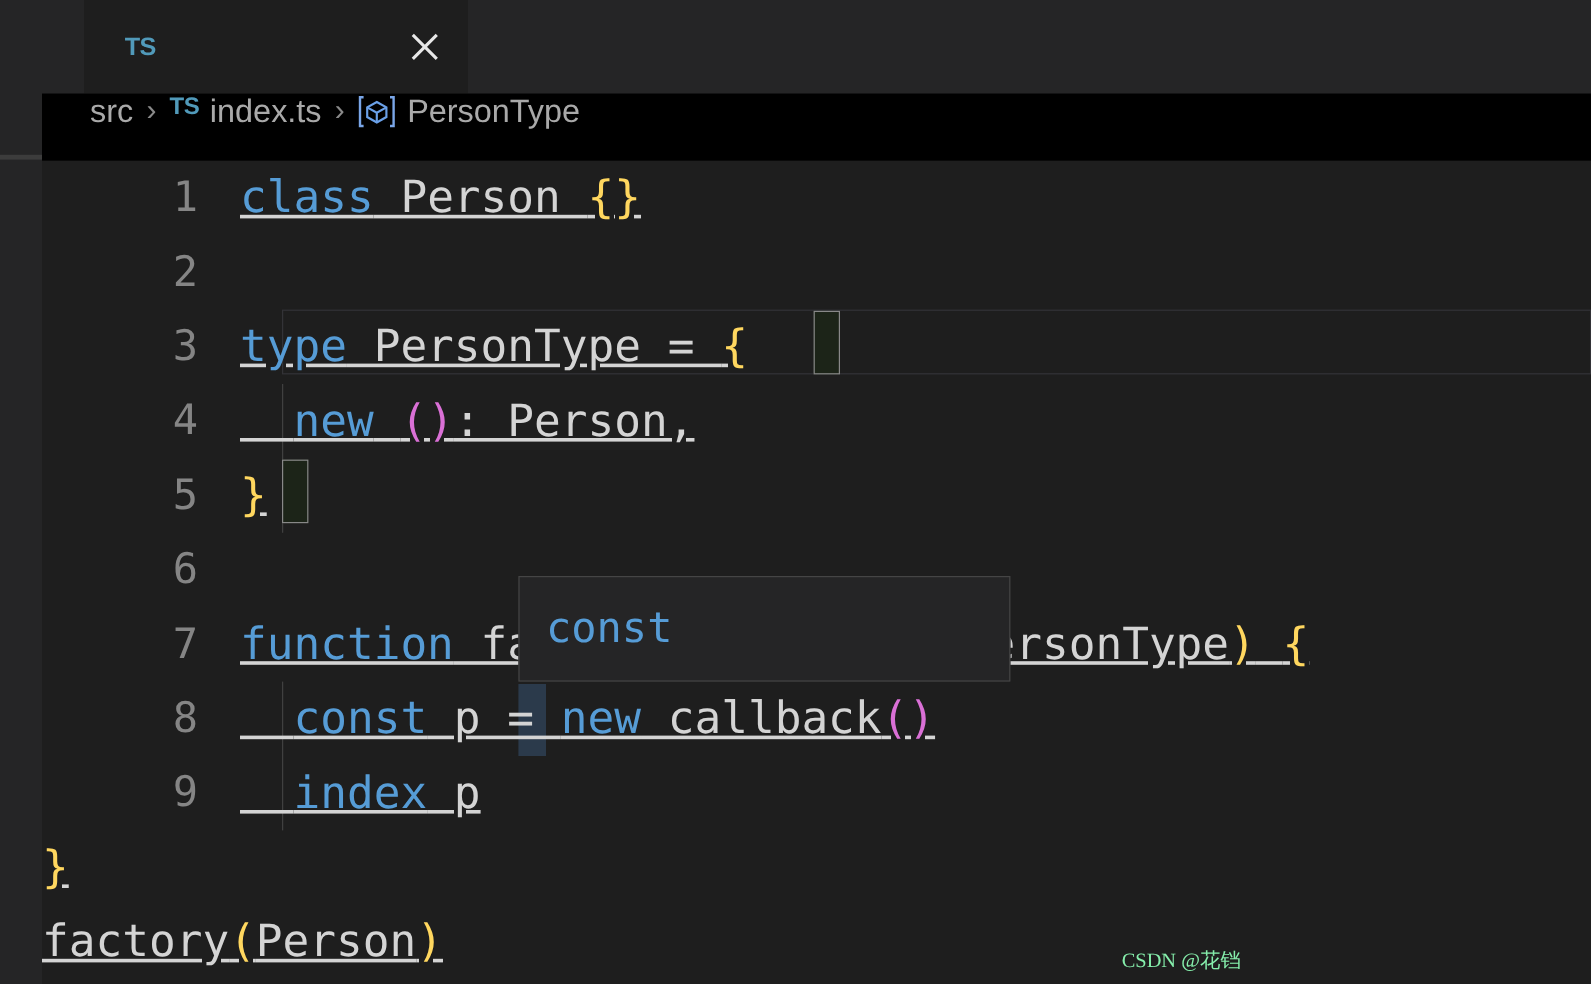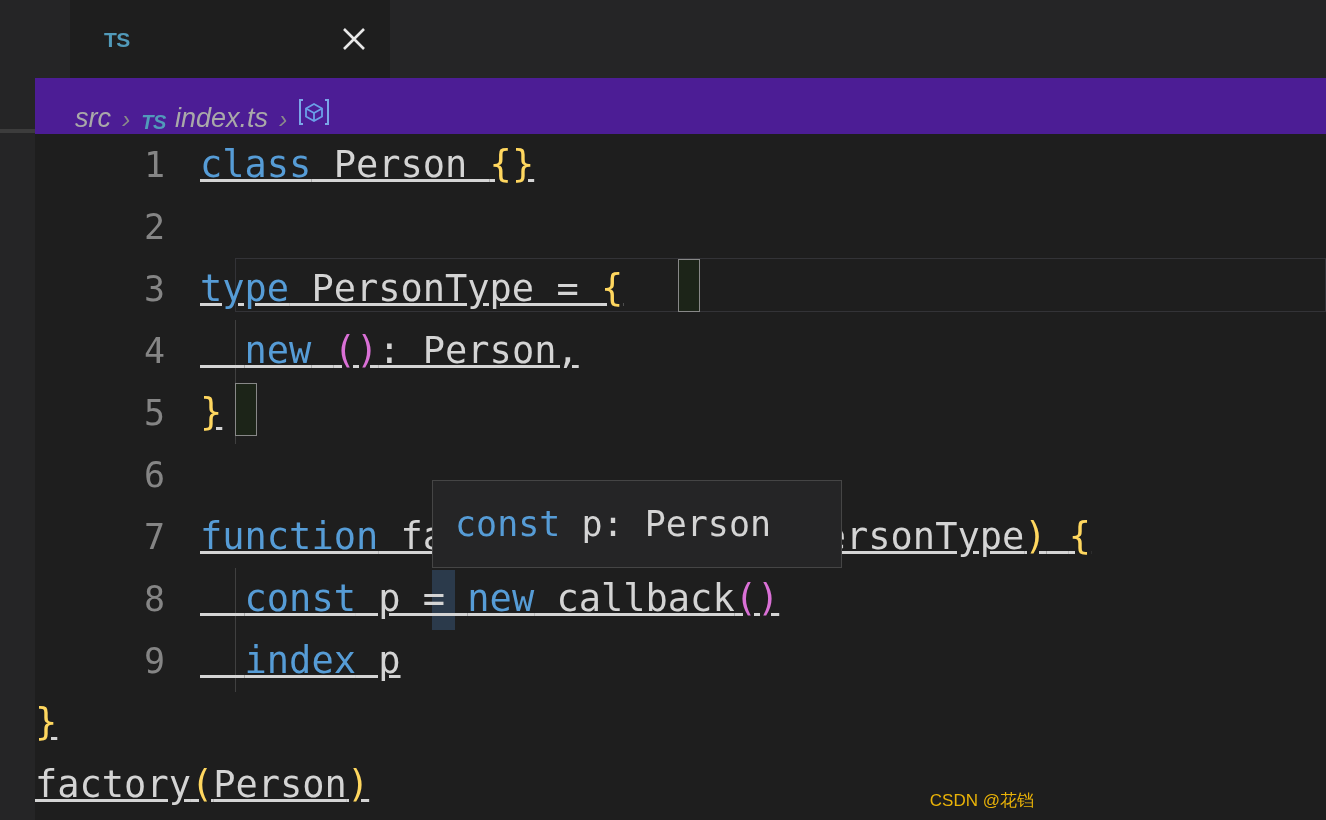--- a/index.html
+++ b/index.html
@@ -74,29 +74,28 @@
     display: flex; align-items: center; justify-content: center;
     cursor: pointer;
   }
   .tab-close svg { display:block; }
 
   
   .breadcrumb {
     position: absolute;
     left: 35px; top: 78px;
     width: 1291px; height: 56px;
-    background: #4c1d95;
+    background: #000000;
     display: flex;
-    align-items: flex-end;
+    align-items: flex-start;
     padding-left: 40px;
     box-sizing: border-box;
     font-size: 27px;
     color: #a9a9a9;
     white-space: nowrap;
-    font-style: italic;
   }
   .bc-item { cursor: pointer; color: #a9a9a9; }
   .bc-sep {
     color: #8a8a8a;
     margin: 0 11px;
     font-size: 25px;
     display: inline-block;
   }
   .bc-ts {
     font-size: 20px;
@@ -199,22 +198,22 @@
     font-size: 35px;
     white-space: pre;
     z-index: 40;
   }
 
   
   .watermark {
     position: absolute;
     right: 14px; bottom: 8px;
     font-size: 17px;
-    color: #eab308;
-    font-family: Liberation Sans, sans-serif;
+    color: #86efac;
+    font-family: Liberation Serif, serif;
     user-select: none;
     z-index: 60;
   }
 </style>
 </head>
 <body>
 
 <div id="root">
 
   <div class="side-strip">
@@ -239,20 +238,21 @@
     <span class="bc-item">index.ts</span>
     <span class="bc-sep">›</span>
     <span class="bc-iface-icon">
       <svg width="32" height="30" viewBox="0 0 32 30" aria-hidden="true">
         <path d="M5 3 L2 3 L2 27 L5 27" stroke="#7aa6e8" stroke-width="2" fill="none"></path>
         <path d="M27 3 L30 3 L30 27 L27 27" stroke="#7aa6e8" stroke-width="2" fill="none"></path>
         <path d="M16 7 L24 11.5 L24 19.5 L16 24 L8 19.5 L8 11.5 Z" stroke="#6aa0e8" stroke-width="1.8" fill="none"></path>
         <path d="M8 11.5 L16 16 L24 11.5 M16 16 L16 24" stroke="#6aa0e8" stroke-width="1.8" fill="none"></path>
       </svg>
     </span>
+    <span class="bc-item">PersonType</span>
   </div>
 
   <div class="editor">
 
     <div class="cur-line-box"></div>
 
     <div class="indent-guide" style="left:200px; top:186px; height:124px;"></div>
     <div class="indent-guide" style="left:200px; top:434px; height:124px;"></div>
 
     <div class="bracket-box" style="left:643px; top:125px; width:22px; height:53px;"></div>
@@ -308,17 +308,17 @@
     <div class="code-line">
       <span class="code-text"><span class="br-y">}</span></span>
     </div>
 
     <div class="code-line">
       <span class="code-text"><span class="plain">factory</span><span class="br-y">(</span><span class="plain">Person</span><span class="br-y">)</span></span>
     </div>
 
   </div>
 
-  <div class="hover-tip"><span class="kw">const</span><span class="plain"> p: Person</span></div>
+  <div class="hover-tip"><span class="kw">const</span></div>
 
   <div class="watermark">CSDN @花铛</div>
 
 </div>
 
 </body></html>

